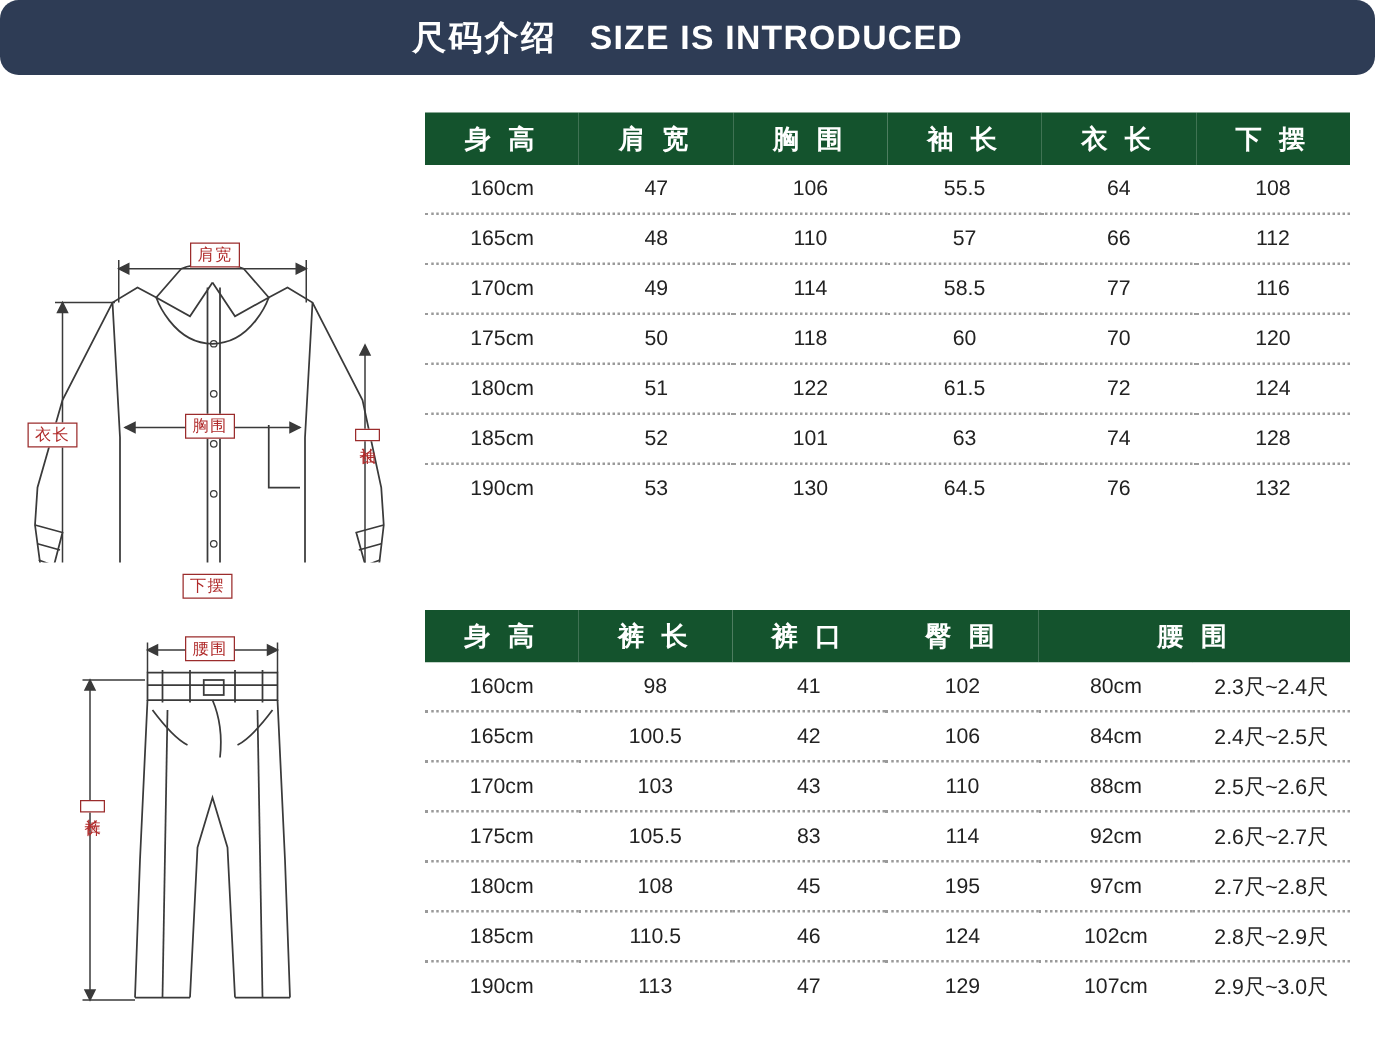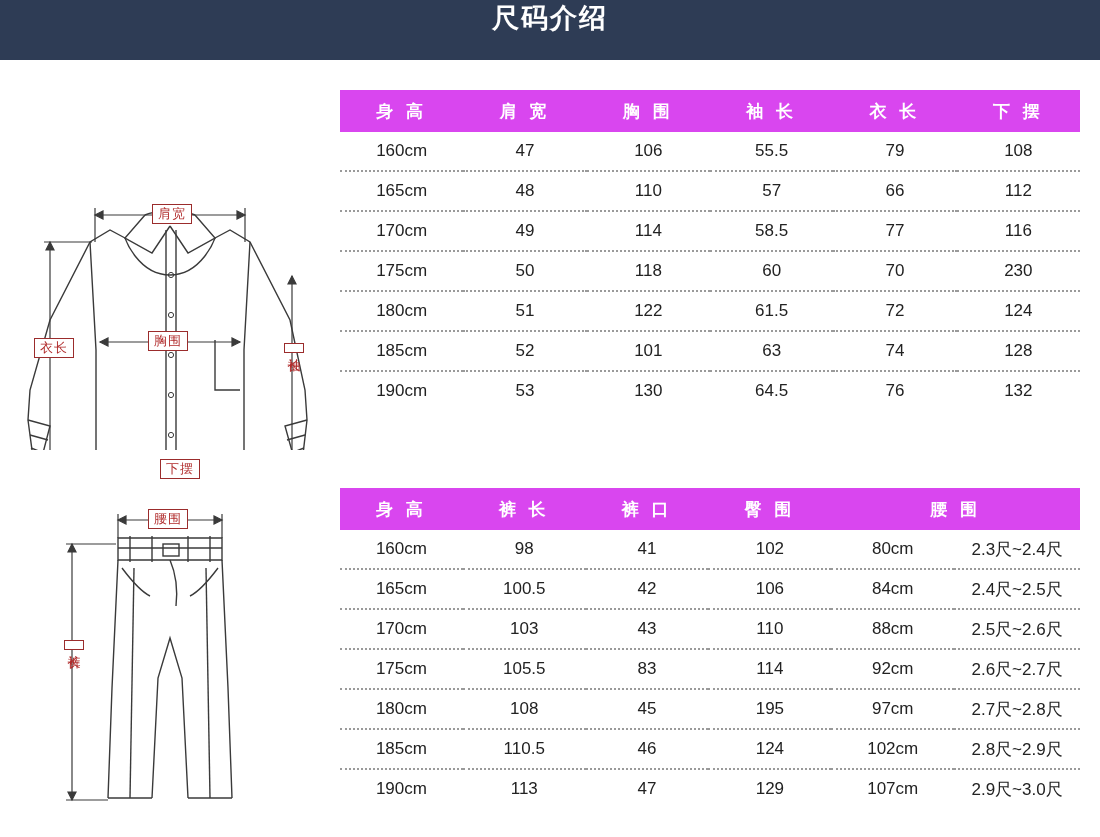--- a/index.html
+++ b/index.html
@@ -14,23 +14,24 @@
     color: #222;
     position: relative;
     overflow: hidden;
   }
 
   
   .header {
     height: 60px;
     background: #2e3c55;
     display: flex;
-    align-items: flex-start;
+    align-items: center;
     justify-content: center;
     gap: 26px;
+    border-radius: 15px;
   }
   .header .cn {
     color: #ffffff;
     font-size: 27px;
     font-weight: bold;
     letter-spacing: 2px;
   }
   .header .en {
     color: #ffffff;
     font-size: 27px;
@@ -55,23 +56,23 @@
     padding-right: 20px;
   }
 
   
   table.size-table {
     border-collapse: collapse;
     width: 100%;
     table-layout: fixed;
   }
   table.size-table thead th {
-    background: #d946ef;
+    background: #14532d;
     color: #ffffff;
-    font-size: 17px;
+    font-size: 21px;
     font-weight: bold;
     letter-spacing: 4px;
     height: 40px;
     text-align: center;
     border: none;
   }
   table.size-table tbody td {
     height: 36px;
     text-align: center;
     font-size: 17px;
@@ -102,20 +103,21 @@
     text-orientation: upright;
     letter-spacing: 0px;
     padding: 4px 1px;
   }
 </style>
 </head>
 <body>
 
 <div class="header">
   <span class="cn">尺码介绍</span>
+  <span class="en">SIZE IS INTRODUCED</span>
 </div>
 
 <div class="section row" style="margin-top:30px;">
 
   <div class="fig-col">
     <div class="fig-wrap" style="position:relative;height:360px;">
       <svg width="340" height="360" viewBox="0 0 340 360">
         <g fill="none" stroke="#3a3a3a" stroke-width="1.4">
 
           <path d="M125,148 L110,140 L90,152 L50,230 L30,300 L28,330 L36,390"></path>
@@ -168,24 +170,24 @@
           <polygon points="50,392 46,384 54,384"></polygon>
           <line x1="44" y1="152" x2="92" y2="152"></line>
           <line x1="44" y1="392" x2="98" y2="392"></line>
 
           <line x1="292" y1="186" x2="292" y2="392"></line>
           <polygon points="292,186 288,194 296,194"></polygon>
           <polygon points="292,392 288,384 296,384"></polygon>
         </g>
       </svg>
 
-      <div class="lbl" style="left:152px;top:114px;text-align:center;">肩宽</div>
+      <div class="lbl" style="left:152px;top:104px;text-align:center;">肩宽</div>
       <div class="lbl" style="left:148px;top:241px;">胸围</div>
-      <div class="lbl" style="left:160px;top:369px;">下摆</div>
-      <div class="lbl" style="left:34px;top:248px;text-align:center;">衣长</div>
+      <div class="lbl" style="left:146px;top:369px;">下摆</div>
+      <div class="lbl" style="left:22px;top:248px;text-align:center;">衣长</div>
       <div class="lbl vert" style="left:284px;top:253px;">袖长</div>
     </div>
   </div>
 
   <div class="table-col">
     <table class="size-table">
       <thead>
         <tr>
           <th>身 高</th>
           <th>肩 宽</th>
@@ -194,21 +196,21 @@
           <th>衣 长</th>
           <th>下 摆</th>
         </tr>
       </thead>
       <tbody>
         <tr>
           <td>160cm</td>
           <td>47</td>
           <td>106</td>
           <td>55.5</td>
-          <td>79</td>
+          <td>64</td>
           <td>108</td>
         </tr>
         <tr>
           <td>165cm</td>
           <td>48</td>
           <td>110</td>
           <td>57</td>
           <td>66</td>
           <td>112</td>
         </tr>
@@ -219,21 +221,21 @@
           <td>58.5</td>
           <td>77</td>
           <td>116</td>
         </tr>
         <tr>
           <td>175cm</td>
           <td>50</td>
           <td>118</td>
           <td>60</td>
           <td>70</td>
-          <td>230</td>
+          <td>120</td>
         </tr>
         <tr>
           <td>180cm</td>
           <td>51</td>
           <td>122</td>
           <td>61.5</td>
           <td>72</td>
           <td>124</td>
         </tr>
         <tr>

